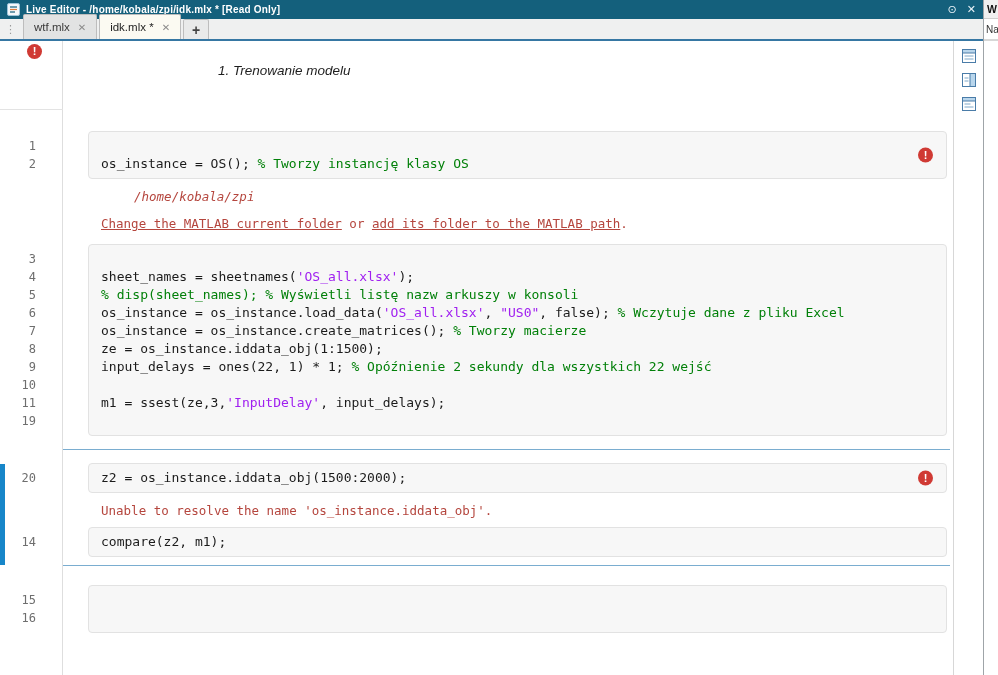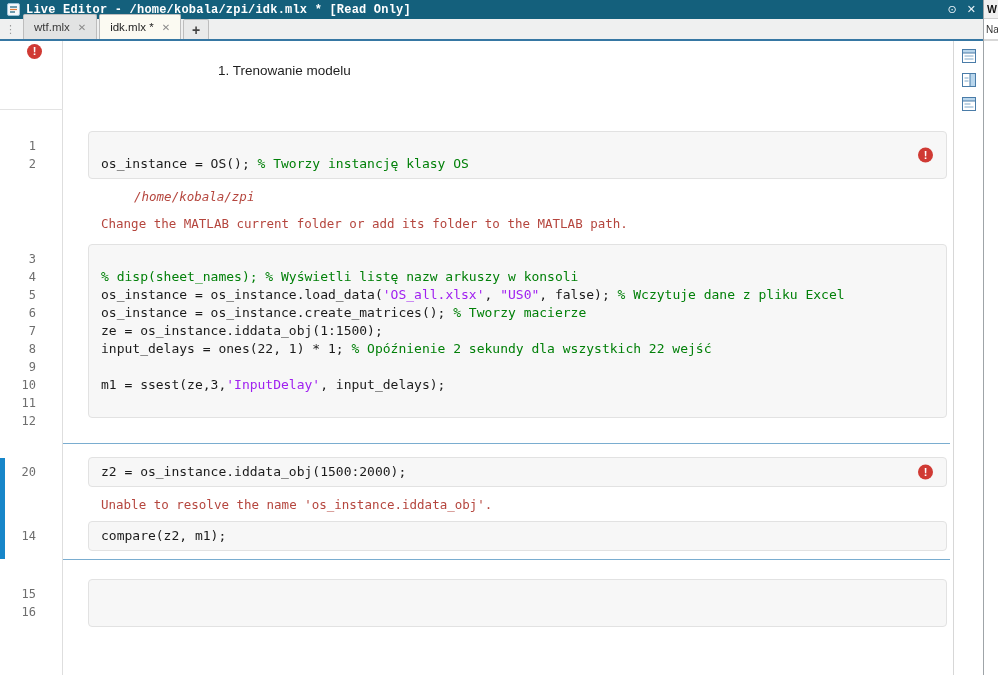--- a/index.html
+++ b/index.html
@@ -12,21 +12,21 @@
   .app { display: flex; width: 998px; height: 675px; }
 
   
   .editor-pane { width: 983px; display: flex; flex-direction: column; }
 
   .titlebar {
     height: 19px; flex: none;
     background: var(--titlebar, #14607c);
     display: flex; align-items: center; gap: 6px; padding: 0 7px;
   }
-  .tb-title { color: #fff; font-size: 12px; font-weight: bold; letter-spacing: .2px; white-space: nowrap; font-family: Liberation Mono, monospace; }
+  .tb-title { color: #fff; font-size: 10px; font-weight: bold; letter-spacing: .2px; white-space: nowrap; }
   .tb-actions { margin-left: auto; display: flex; gap: 10px; color: #eaf3f8; font-size: 11px; line-height: 19px; }
   .tb-actions span { cursor: pointer; }
 
   .tabbar {
     height: 22px; flex: none;
     background: #eff0f0;
     border-bottom: 2px solid var(--tabline, #3677a3);
     display: flex; align-items: flex-end; padding-left: 3px;
   }
   .drag { color: #9a9a9a; font-size: 11px; padding: 0 7px 3px 2px; cursor: grab; }
@@ -51,21 +51,21 @@
     width: 63px; flex: none;
     padding: 6px 27px 0 0; text-align: right;
     font-family: "DejaVu Sans Mono", "Liberation Mono", monospace;
     font-size: 12px; color: var(--line-number, #6e6e6e);
   }
   .ln { height: 18px; line-height: 18px; }
   .cell { flex: 1; min-width: 0; padding-right: 6px; }
 
   .head-row { height: 69px; }
   .head-row .gutter { height: 69px; border-bottom: 1px solid #e3e3e3; position: relative; padding-top: 0; }
-  .heading { padding: 22px 0 0 155px; font-size: 13.5px; color: #1e1e1e; }
+  .heading { padding: 22px 0 0 155px; font-size: 13.5px; color: #1e1e1e; font-style: italic; }
 
   .code-block {
     position: relative; margin-left: 25px;
     background: var(--block-bg, #f7f7f7);
     border: 1px solid var(--block-border, #e2e2e2);
     border-radius: 4px;
     padding: 5px 40px 5px 12px;
     font-family: "DejaVu Sans Mono", "Liberation Mono", monospace;
     font-size: 13px; color: var(--code, #1b1b1b);
     cursor: text;
@@ -84,21 +84,21 @@
   .err-badge.static { left: 27px; right: auto; top: 3px; transform: none; }
 
   .errmsg {
     margin: 9px 40px 0 101px;
     font-family: "DejaVu Sans Mono", "Liberation Mono", monospace;
     font-size: 12.5px; line-height: 17px;
     color: var(--error-text, #b5463e);
   }
   .errmsg .ind { padding-left: 33px; font-style: italic; }
   .errmsg .links { margin-top: 10px; }
-  .errmsg a { color: inherit; cursor: pointer; }
+  .errmsg a { color: inherit; text-decoration: underline; cursor: pointer; }
 
   .hr { height: 1px; background: var(--section-line, #7aadd0); margin: 13px 3px 0 63px; }
   .section { position: relative; padding-bottom: 8px; }
   .current-bar { position: absolute; left: 0; top: 1px; bottom: 0; width: 5px; background: var(--accent, #1786c9); }
 
   .icons-strip {
     width: 30px; flex: none; background: #fff;
     border-left: 1px solid #d7d7d7;
     display: flex; flex-direction: column; align-items: center;
     padding-top: 7px; gap: 8px;
@@ -183,26 +183,27 @@
           <div class="gutter">
               <div class="ln">3</div>
               <div class="ln">4</div>
               <div class="ln">5</div>
               <div class="ln">6</div>
               <div class="ln">7</div>
               <div class="ln">8</div>
               <div class="ln">9</div>
               <div class="ln">10</div>
               <div class="ln">11</div>
-              <div class="ln">12</div>
+              <div class="ln">19</div>
             </div>
           <div class="cell">
             <div class="code-block">
               <div class="code-lines">
                   <div class="code-line">&nbsp;</div>
+                  <div class="code-line"><span class="tok-c">sheet_names = sheetnames(</span><span class="tok-s">'OS_all.xlsx'</span><span class="tok-c">);</span></div>
                   <div class="code-line"><span class="tok-m">% disp(sheet_names); % Wyświetli listę nazw arkuszy w konsoli</span></div>
                   <div class="code-line"><span class="tok-c">os_instance = os_instance.load_data(</span><span class="tok-s">'OS_all.xlsx'</span><span class="tok-c">, </span><span class="tok-s">"US0"</span><span class="tok-c">, false); </span><span class="tok-m">% Wczytuje dane z pliku Excel</span></div>
                   <div class="code-line"><span class="tok-c">os_instance = os_instance.create_matrices(); </span><span class="tok-m">% Tworzy macierze</span></div>
                   <div class="code-line"><span class="tok-c">ze = os_instance.iddata_obj(1:1500);</span></div>
                   <div class="code-line"><span class="tok-c">input_delays = ones(22, 1) * 1; </span><span class="tok-m">% Opóźnienie 2 sekundy dla wszystkich 22 wejść</span></div>
                   <div class="code-line">&nbsp;</div>
                   <div class="code-line"><span class="tok-c">m1 = ssest(ze,3,</span><span class="tok-s">'InputDelay'</span><span class="tok-c">, input_delays);</span></div>
                   <div class="code-line">&nbsp;</div>
                 </div>
 

